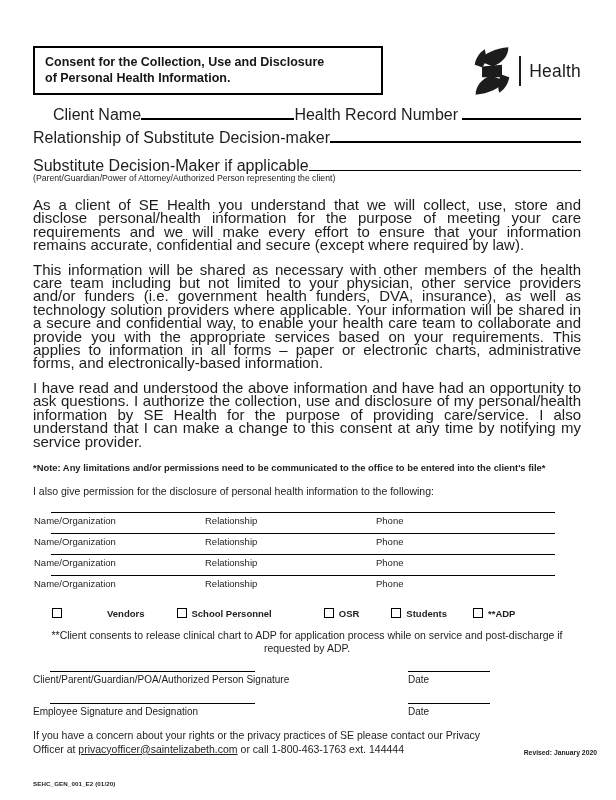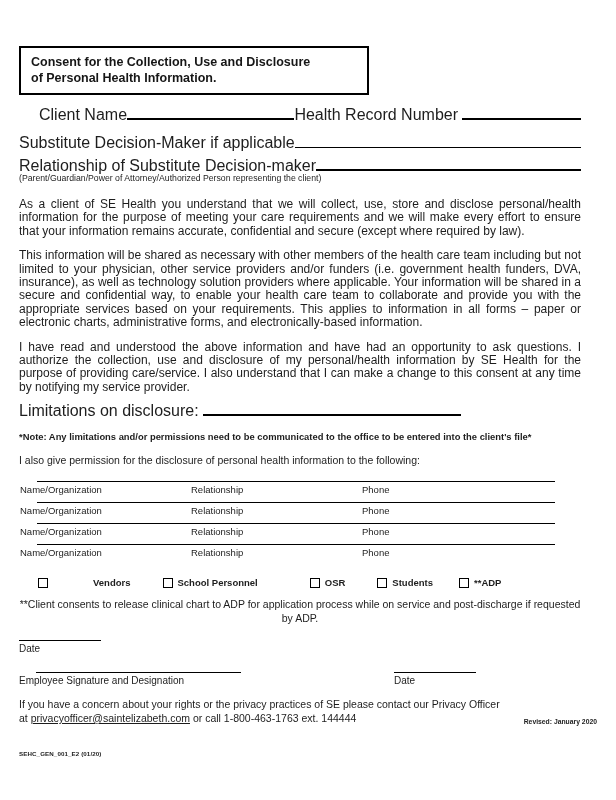--- a/index.html
+++ b/index.html
@@ -6,21 +6,21 @@
   body {
     width: 616px; height: 800px;
     background: #ffffff;
     overflow: hidden;
     font-family: "Liberation Sans", sans-serif;
     color: #1d1d1d;
   }
   .page {
     box-sizing: border-box;
     width: 616px; height: 736px;
-    padding: 46px 35px 0 19px;
+    padding: 46px 35px 0 33px;
   }
 
   
   .header { display: flex; align-items: flex-start; }
   .title-box {
     box-sizing: border-box;
     width: 350px;
     border: 2px solid #000;
     padding: 6px 10px 7px 10px;
     font-size: 12.5px; font-weight: bold; line-height: 16px;
@@ -36,21 +36,21 @@
   .fill-line { flex: 1 1 auto; height: 0; border-bottom: 1.5px solid #000; margin-bottom: 1px; }
   .fill-line.thick { border-bottom-width: 2px; }
   .client-row { margin-top: 13px; padding-left: 20px; }
   .client-row .lbl2 { padding-right: 4px; }
   .w119 { flex: 0 0 119px; }
   .substitute-row { margin-top: 15px; }
   .relationship-row { margin-top: 10px; }
   .paren-note { font-size: 8.7px; line-height: 11px; margin-top: 1px; color: #1d1d1d; }
 
   
-  .para { font-size: 12px; line-height: 13.4px; text-align: justify; margin-top: 11px; }
+  .para { font-size: 15px; line-height: 13.4px; text-align: justify; margin-top: 11px; }
   .limitations-row { margin-top: 10px; }
   .limitations-row .fill-line { max-width: 258px; border-bottom-width: 2px; }
   .note { margin-top: 14px; font-size: 9.4px; font-weight: bold; line-height: 12px; }
   .permission { margin-top: 11px; font-size: 10.5px; line-height: 13px; }
 
   
   .d-table { margin-top: 14px; }
   .t-row { height: 21px; }
   .t-line { margin-left: 18px; margin-right: 26px; border-top: 1.5px solid #000; }
   .t-labels { display: flex; font-size: 9.5px; line-height: 11px; margin-top: 2px; }
@@ -87,48 +87,59 @@
 </head>
 <body>
 
 <div class="page">
 
   <div class="header">
     <div class="title-box">
       <div>Consent for the Collection, Use and Disclosure</div>
       <div>of Personal Health Information.</div>
     </div>
+    <div class="logo">
+      <span>
+        <svg width="40" height="48" viewBox="0 0 44 52">
+          <g fill="#1c1c1c">
+            <path d="M40,0 C26,1 13,7 8,15 L23,21 C34,17 40,9 40,0 Z"></path>
+            <path d="M14,2 C8,6 4,12 3,19 L11,22 C16,17 16,9 14,2 Z"></path>
+            <path d="M4,52 C18,51 31,45 36,37 L21,31 C10,35 4,43 4,52 Z"></path>
+            <path d="M30,50 C36,46 40,40 41,33 L33,30 C28,35 28,43 30,50 Z"></path>
+            <path d="M11,21 L33,19 L33,33 L11,33 Z"></path>
+          </g>
+        </svg>
+      </span>
+      <span class="logo-bar"></span>
+      <span class="logo-text">Health</span>
+    </div>
   </div>
 
   <div class="row client-row">
     <span>Client Name</span>
     <span class="fill-line thick"></span>
     <span class="lbl2">Health Record Number</span>
     <span class="fill-line thick w119"></span>
   </div>
 
+  <div class="row relationship-row">
+    <span>Relationship of Substitute Decision-maker</span>
+    <span class="fill-line thick"></span>
+  </div>
+
   <div class="row substitute-row">
     <span>Substitute Decision-Maker if applicable</span>
     <span class="fill-line"></span>
   </div>
-
-  <div class="row relationship-row">
-    <span>Relationship of Substitute Decision-maker</span>
-    <span class="fill-line thick"></span>
-  </div>
   <div class="paren-note">(Parent/Guardian/Power of Attorney/Authorized Person representing the client)</div>
 
   <div class="para" style="margin-top:14px">As a client of SE Health you understand that we will collect, use, store and disclose personal/health information for the purpose of meeting your care requirements and we will make every effort to ensure that your information remains accurate, confidential and secure (except where required by law).</div>
   <div class="para">This information will be shared as necessary with other members of the health care team including but not limited to your physician, other service providers and/or funders (i.e. government health funders, DVA, insurance), as well as technology solution providers where applicable. Your information will be shared in a secure and confidential way, to enable your health care team to collaborate and provide you with the appropriate services based on your requirements. This applies to information in all forms – paper or electronic charts, administrative forms, and electronically-based information.</div>
   <div class="para">I have read and understood the above information and have had an opportunity to ask questions. I authorize the collection, use and disclosure of my personal/health information by SE Health for the purpose of providing care/service. I also understand that I can make a change to this consent at any time by notifying my service provider.</div>
 
-  <div class="row limitations-row">
-    <span>Limitations on disclosure:</span>
-    <span class="fill-line" style="margin-left:4px"></span>
-  </div>
 
   <div class="note">*Note: Any limitations and/or permissions need to be communicated to the office to be entered into the client's file*</div>
 
   <div class="permission">I also give permission for the disclosure of personal health information to the following:</div>
 
   <div class="d-table">
     <div class="t-row">
       <div class="t-line"></div>
       <div class="t-labels">
         <span class="c1">Name/Organization</span>
@@ -181,20 +192,24 @@
     </span>
     <span class="cb-item cb-m5">
       <span class="cb-box"></span>
       <span>**ADP</span>
     </span>
   </div>
 
   <div class="adp-note">**Client consents to release clinical chart to ADP for application process while on service and post-discharge if requested by ADP.</div>
 
   <div class="sig-row">
+    <div class="sig-main">
+      <div class="sig-line"></div>
+      <div class="sig-label">Client/Parent/Guardian/POA/Authorized Person Signature</div>
+    </div>
     <div class="sig-date">
       <div class="sig-line"></div>
       <div class="sig-label">Date</div>
     </div>
   </div>
 
   <div class="sig-row" style="margin-top:17px">
     <div class="sig-main">
       <div class="sig-line"></div>
       <div class="sig-label">Employee Signature and Designation</div>

